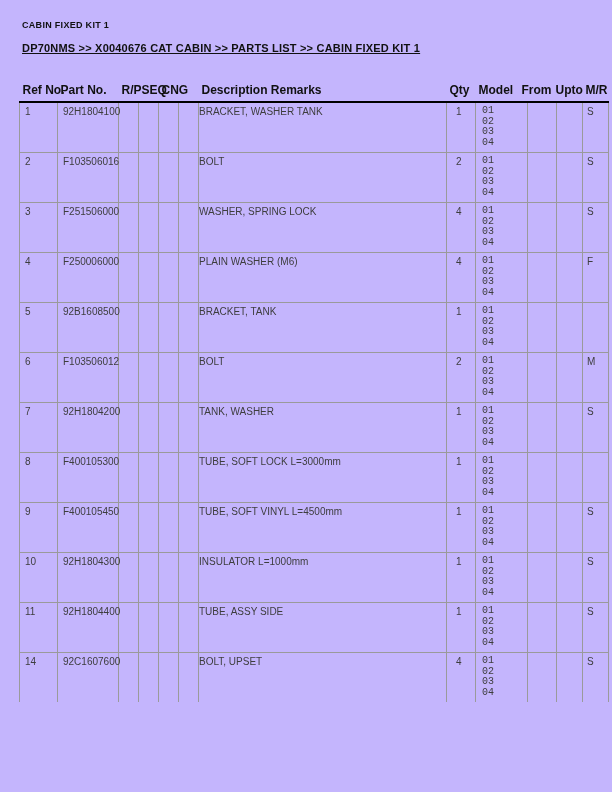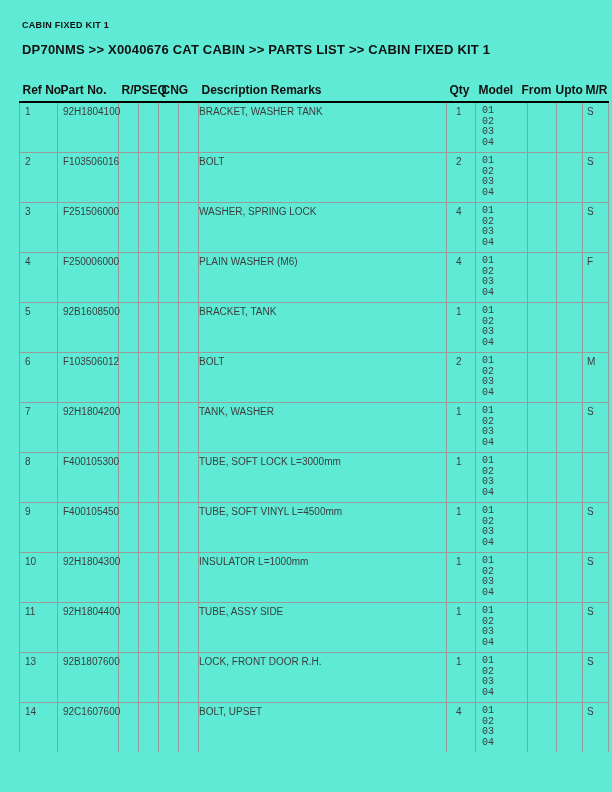--- a/index.html
+++ b/index.html
@@ -1,28 +1,29 @@
 <!DOCTYPE html>
 <html><head>
 <meta charset="utf-8">
 <style>
   html,body { margin:0; padding:0; background:#ffffff; }
   .page {
-    position:relative; width:612px; height:792px; background:#5eead4;
+    position:relative; width:612px; height:792px; background:#c4b5fd;
     font-family:"Liberation Sans", sans-serif; overflow:hidden;
   }
   .doc-title {
     position:absolute; left:22px; top:20px;
     font-size:9px; font-weight:bold; color:#111; letter-spacing:0.3px;
     white-space:nowrap;
   }
   .breadcrumb {
     position:absolute; left:22px; top:42px;
-    font-size:13px; font-weight:bold; color:#111; letter-spacing:0.2px;
+    font-size:11px; font-weight:bold; color:#111; letter-spacing:0.2px;
     white-space:nowrap;
+    text-decoration:underline;
   }
   table.parts-table {
     position:absolute; left:19px; top:82px; width:589px;
     border-collapse:collapse; table-layout:fixed;
   }
   .parts-table th {
     font-size:12px; font-weight:bold; color:#111; text-align:left;
     vertical-align:bottom; height:15px; padding:0 0 4px 3px;
     border:none; border-bottom:2px solid #000000; white-space:nowrap;
     overflow:visible;
@@ -286,39 +287,20 @@
             <div class="model-line">01</div>
             <div class="model-line">02</div>
             <div class="model-line">03</div>
             <div class="model-line">04</div>
           </td>
     <td></td>
     <td></td>
     <td class="mr-cell">S</td>
   </tr>
         <tr>
-    <td>13</td>
-    <td>92B1807600</td>
-    <td></td>
-    <td></td>
-    <td></td>
-    <td></td>
-    <td class="desc-cell">LOCK, FRONT DOOR R.H.</td>
-    <td class="qty-cell">1</td>
-    <td class="model-cell">
-            <div class="model-line">01</div>
-            <div class="model-line">02</div>
-            <div class="model-line">03</div>
-            <div class="model-line">04</div>
-          </td>
-    <td></td>
-    <td></td>
-    <td class="mr-cell">S</td>
-  </tr>
-        <tr>
     <td>14</td>
     <td>92C1607600</td>
     <td></td>
     <td></td>
     <td></td>
     <td></td>
     <td class="desc-cell">BOLT, UPSET</td>
     <td class="qty-cell">4</td>
     <td class="model-cell">
             <div class="model-line">01</div>

